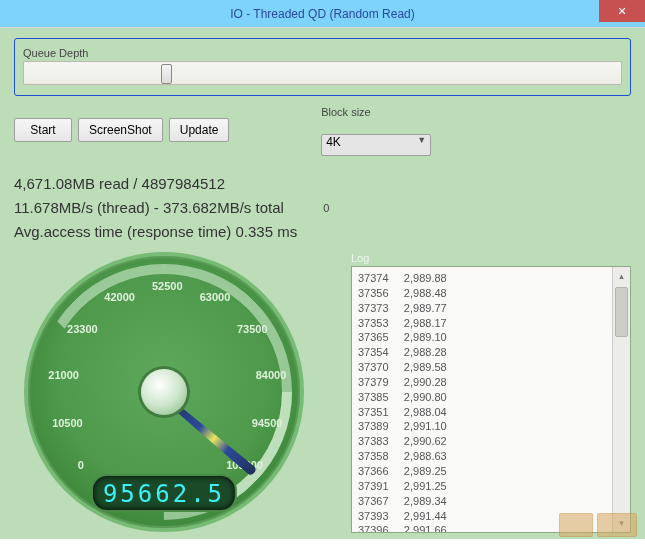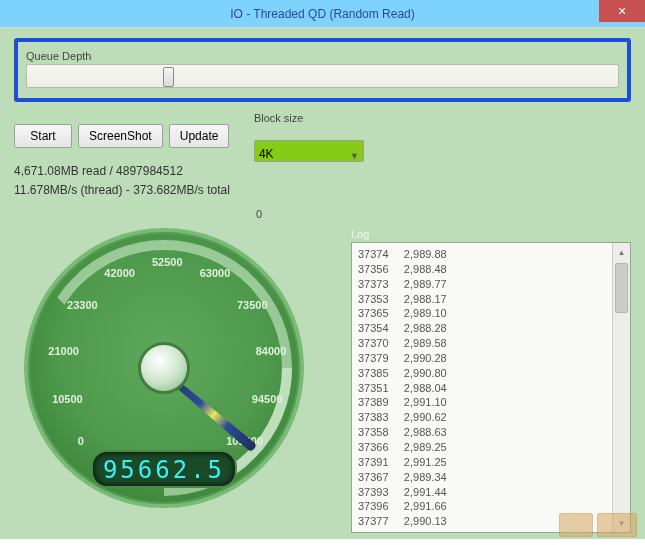--- a/index.html
+++ b/index.html
@@ -2,29 +2,29 @@
 <html><head>
 <meta charset="utf-8">
 <style>
   * { box-sizing: border-box; margin: 0; padding: 0; }
   body { font-family: 'Segoe UI', Tahoma, sans-serif; font-size: 12px; background: #fff; width: 645px; height: 545px; overflow: hidden; }
   .titlebar { background: #7dd3fc; height: 28px; display: flex; align-items: center; justify-content: center; position: relative; border-bottom: 1px solid #d8d8d8; }
   .titlebar .title { color: #2a4a9a; font-size: 12px; }
   .titlebar .close { position: absolute; right: 0; top: 0; width: 46px; height: 22px; background: #c75050; color: #fff; display: flex; align-items: center; justify-content: center; font-size: 11px; font-family: Arial; }
   .app { background: #bdddb9; height: 511px; padding: 10px 14px 6px; display: flex; flex-direction: column; position: relative; }
   .group-label { font-size: 11px; color: #444; margin-bottom: 2px; }
-  .slider-group { border: 4px solid #1d4ed8; border-radius: 3px; padding: 8px 8px 10px; margin-bottom: 10px; background: #bdddb9; }
+  .slider-group { border: 1px solid #1d4ed8; border-radius: 3px; padding: 8px 8px 10px; margin-bottom: 10px; background: #bdddb9; }
   .slider-track { height: 24px; background: linear-gradient(#f6f6f2,#eceee6); border: 1px solid #b9b9ae; border-radius: 2px; position: relative; }
   .slider-thumb { position: absolute; top: 2px; left: 23%; width: 11px; height: 20px; background: linear-gradient(#f4f4f4,#dcdcdc); border: 1px solid #8a8a8a; border-radius: 2px; }
   .row { display: flex; align-items: flex-start; gap: 10px; }
   .btn { background: linear-gradient(#f6f6f6,#e6e6e6); border: 1px solid #9e9e9e; border-radius: 2px; height: 24px; min-width: 58px; padding: 0 10px; font-size: 12px; cursor: pointer; }
-  .stats { margin-top: 14px; font-size: 12px; color: #333; line-height: 1.6; }
+  .stats { margin-top: 30px; font-size: 15px; color: #333; line-height: 1.6; }
   .blocksize { display: flex; flex-direction: column; gap: 16px; margin-left: 14px; }
   .blocksize label { font-size: 11px; color: #444; }
-  .select { width: 110px; height: 22px; border: 1px solid #9e9e9e; border-radius: 2px; background: #84cc16; padding: 0 4px; font-size: 12px; display: flex; align-items: flex-end; justify-content: space-between; }
+  .select { width: 110px; height: 22px; border: 1px solid #9e9e9e; border-radius: 2px; background: #e5e5e5; padding: 0 4px; font-size: 12px; display: flex; align-items: flex-start; justify-content: space-between; }
   .select .chev { font-size: 9px; color: #555; }
   .extracount { margin-top: 30px; font-size: 11px; color: #444; margin-left: 2px; }
   .drive-info { color: #eef6ed; font-size: 11px; line-height: 1.45; margin-left: 8px; }
   .drive-info .strong { color: #fff; font-weight: 600; }
   .lower { display: flex; flex: 1; margin-top: 8px; gap: 8px; overflow: hidden; }
   .gauge-wrap { width: 300px; display: flex; flex-direction: column; align-items: center; justify-content: flex-start; position: relative; }
   .log-panel { flex: 1; display: flex; flex-direction: column; padding-left: 29px; }
   .log-label { font-size: 11px; color: #eef6ed; margin-bottom: 2px; }
   .log-box { flex: 1; background: #f9faf8; border: 1px solid #8fa88c; border-radius: 0; padding: 4px 6px; font-size: 11px; color: #555; overflow: hidden; position: relative; display: flex; }
   .log-lines { flex: 1; line-height: 1.35; white-space: pre; font-family: 'Segoe UI', Tahoma, sans-serif; }
@@ -68,20 +68,21 @@
   <div class="row">
     <div style="display:flex;flex-direction:column;">
       <div style="display:flex;gap:6px;margin-top:12px;">
         <button class="btn">Start</button>
         <button class="btn">ScreenShot</button>
         <button class="btn">Update</button>
       </div>
       <div class="stats">
         <div>4,671.08MB read / 4897984512</div>
         <div>11.678MB/s (thread) - 373.682MB/s total</div>
+        <div>Avg.access time (response time) 0.335 ms</div>
       </div>
     </div>
 
     <div class="blocksize">
       <label>Block size</label>
       <div class="select">
         <span>4K</span>
         <span class="chev">▼</span>
       </div>
       <div class="extracount">0</div>

